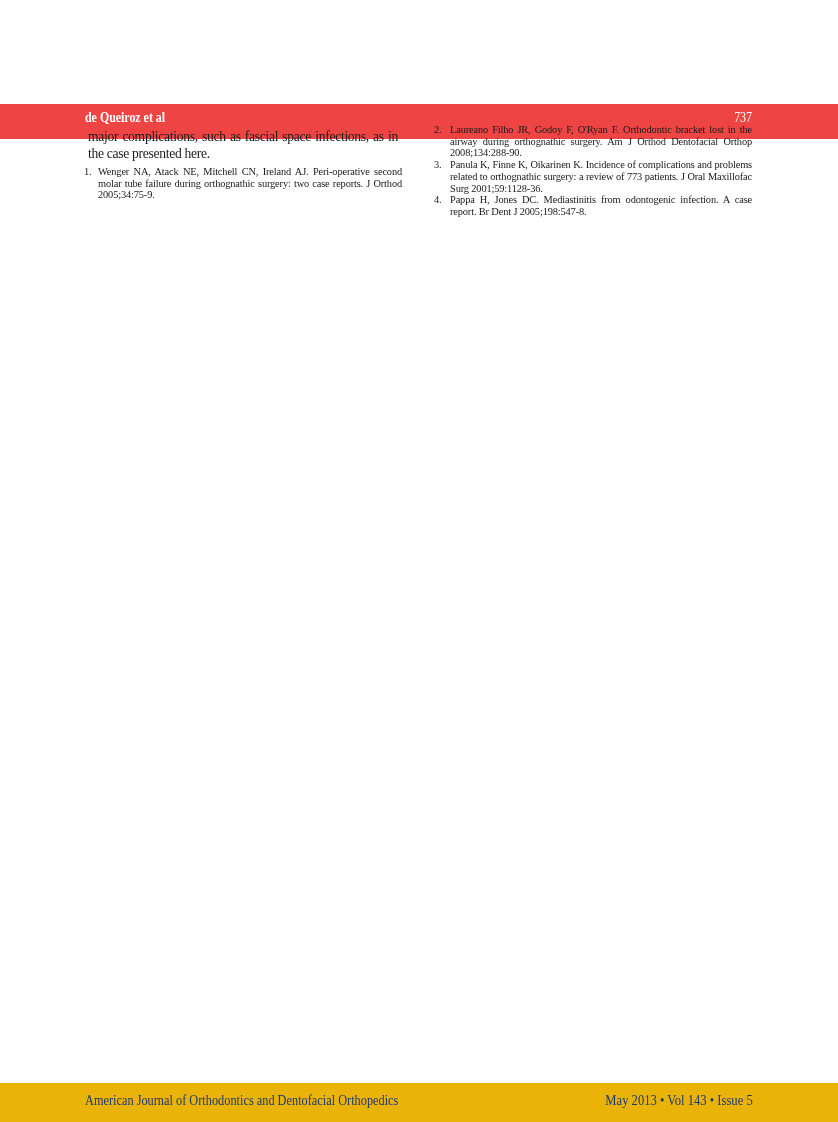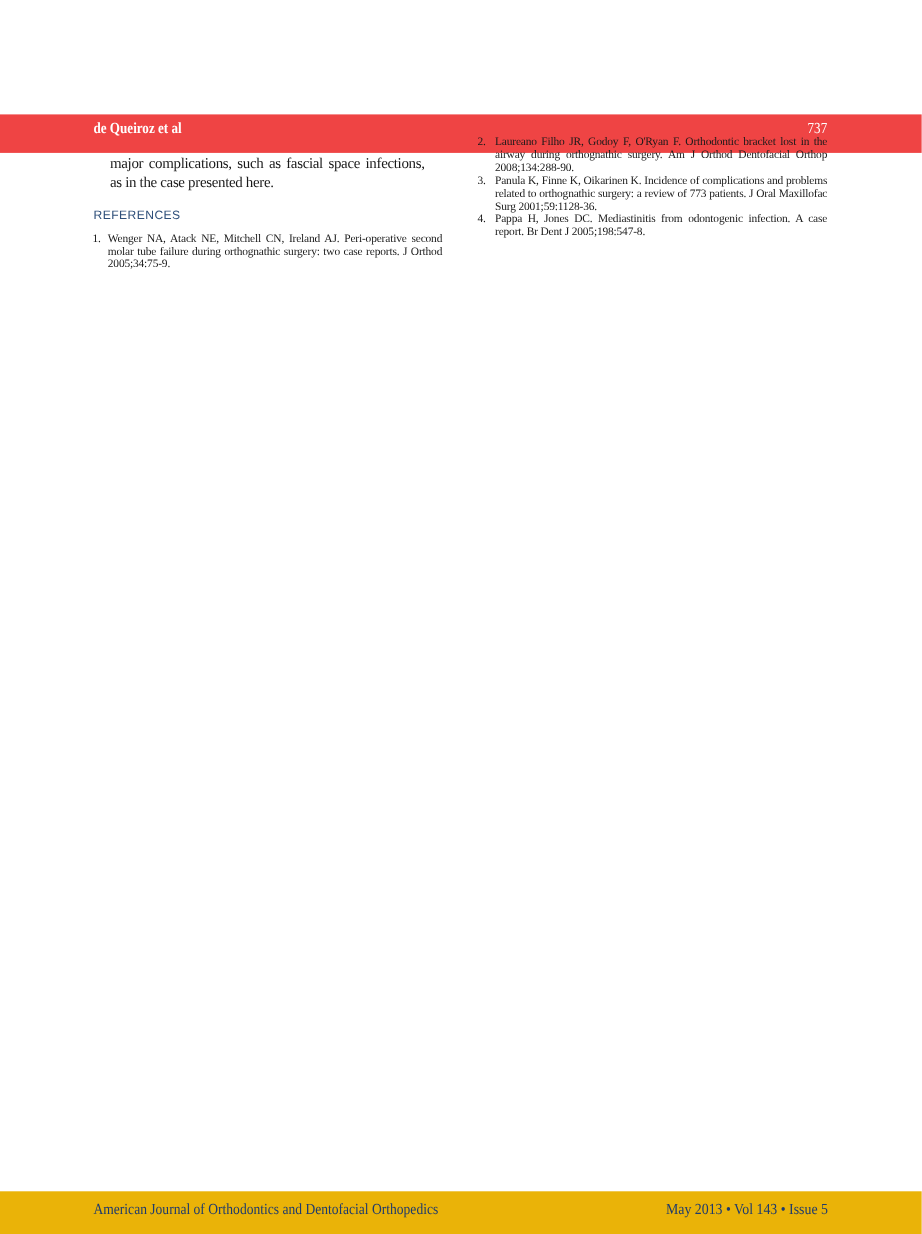--- a/index.html
+++ b/index.html
@@ -23,21 +23,21 @@
       position: absolute; right: 86px; top: 6px;
       font-family: "Liberation Serif", serif; font-size: 14px; color: #ffffff;
       transform: scaleX(0.85); transform-origin: right;
     }
     .col {
       position: absolute; top: 124px; width: 318px;
     }
     .col-left { left: 84px; }
     .col-right { left: 434px; }
     .body-text {
-      font-size: 13.6px; line-height: 17px; margin: 16px; text-align: justify;
+      font-size: 13.6px; line-height: 17px; margin: 4px; text-align: justify;
       letter-spacing: -0.3px;
     }
     .refs-heading {
       margin: 15px 0 10px 1px;
       font-family: "Liberation Sans", sans-serif; font-size: 11px;
       color: #2e4f7a; letter-spacing: 0.4px;
     }
     ol.refs { margin: 0; padding: 0; list-style: none; }
     ol.refs li {
       position: relative; padding-left: 14px;
@@ -62,21 +62,20 @@
 </head>
 <body>
 
 <div class="header-band">
   <span class="header-authors">de Queiroz et al</span>
   <span class="header-page">737</span>
 </div>
 
 <div class="col col-left">
   <p class="body-text">major complications, such as fascial space infections, as in the case presented here.</p>
-  <div class="refs-heading">REFERENCES</div>
   <ol class="refs">
     <li>
       <span class="num">1.</span>
       <span>Wenger NA, Atack NE, Mitchell CN, Ireland AJ. Peri-operative second molar tube failure during orthognathic surgery: two case reports. J Orthod 2005;34:75-9.</span>
     </li>
   </ol>
 </div>
 
 <div class="col col-right">
   <ol class="refs">

